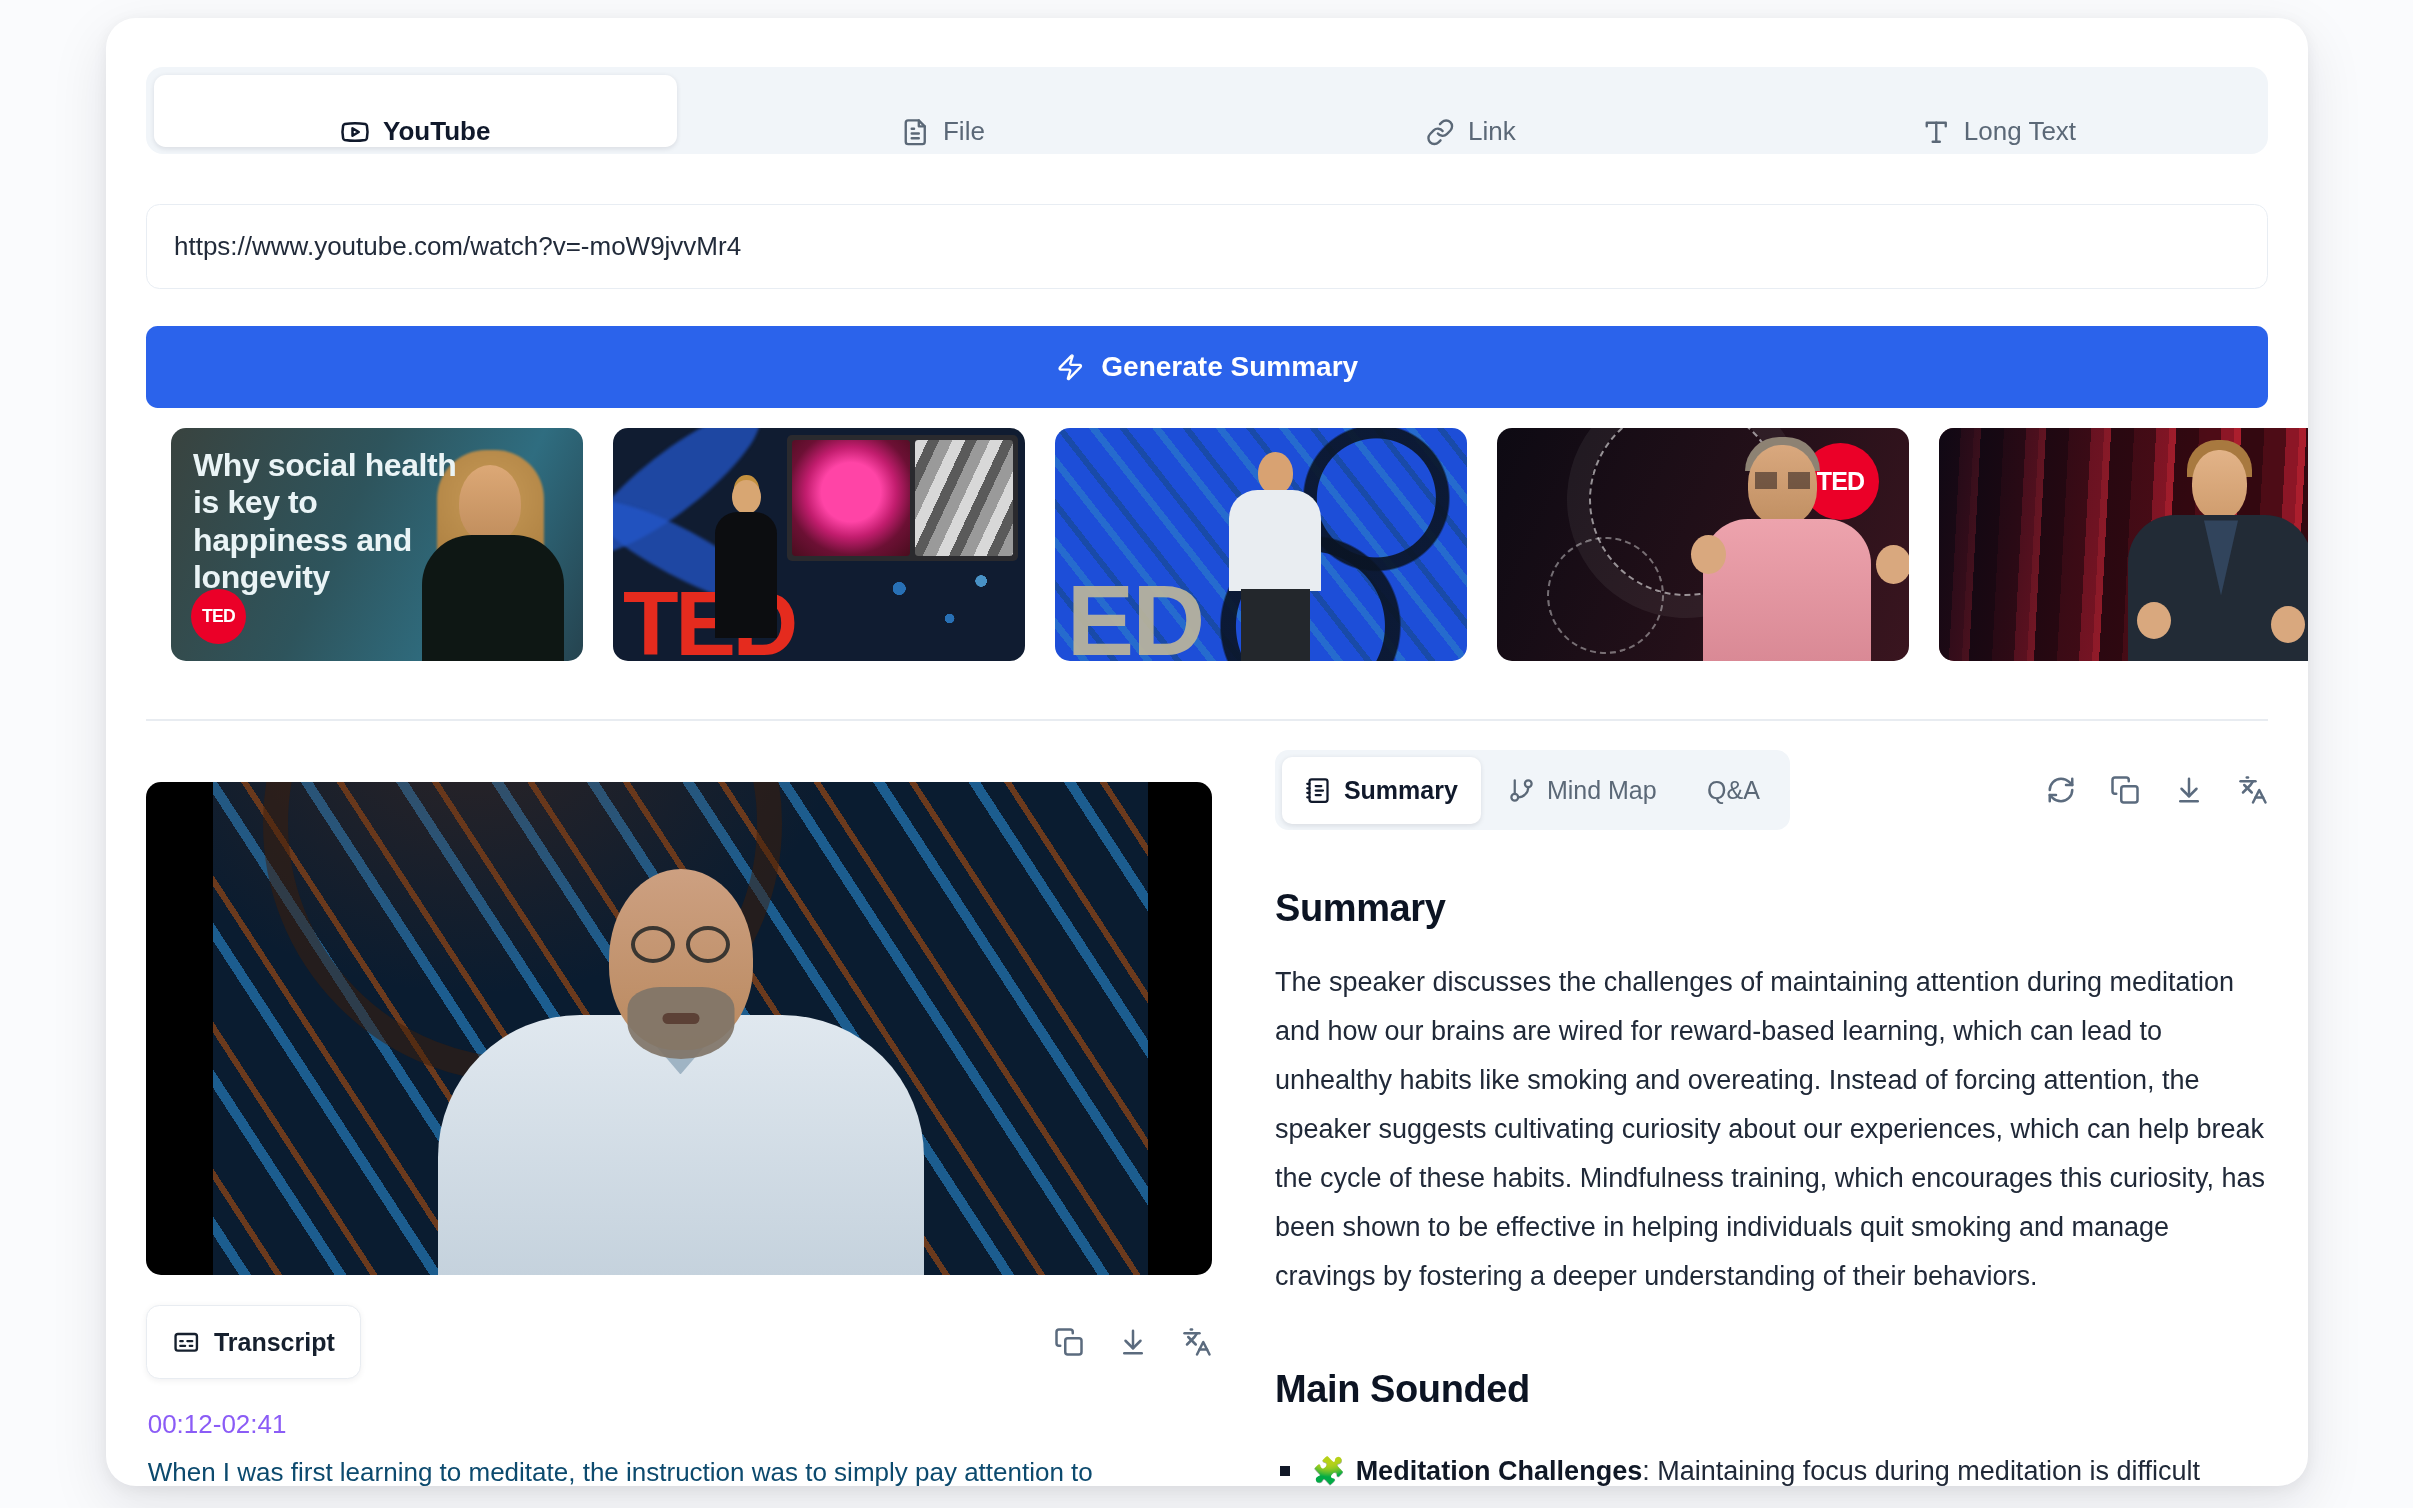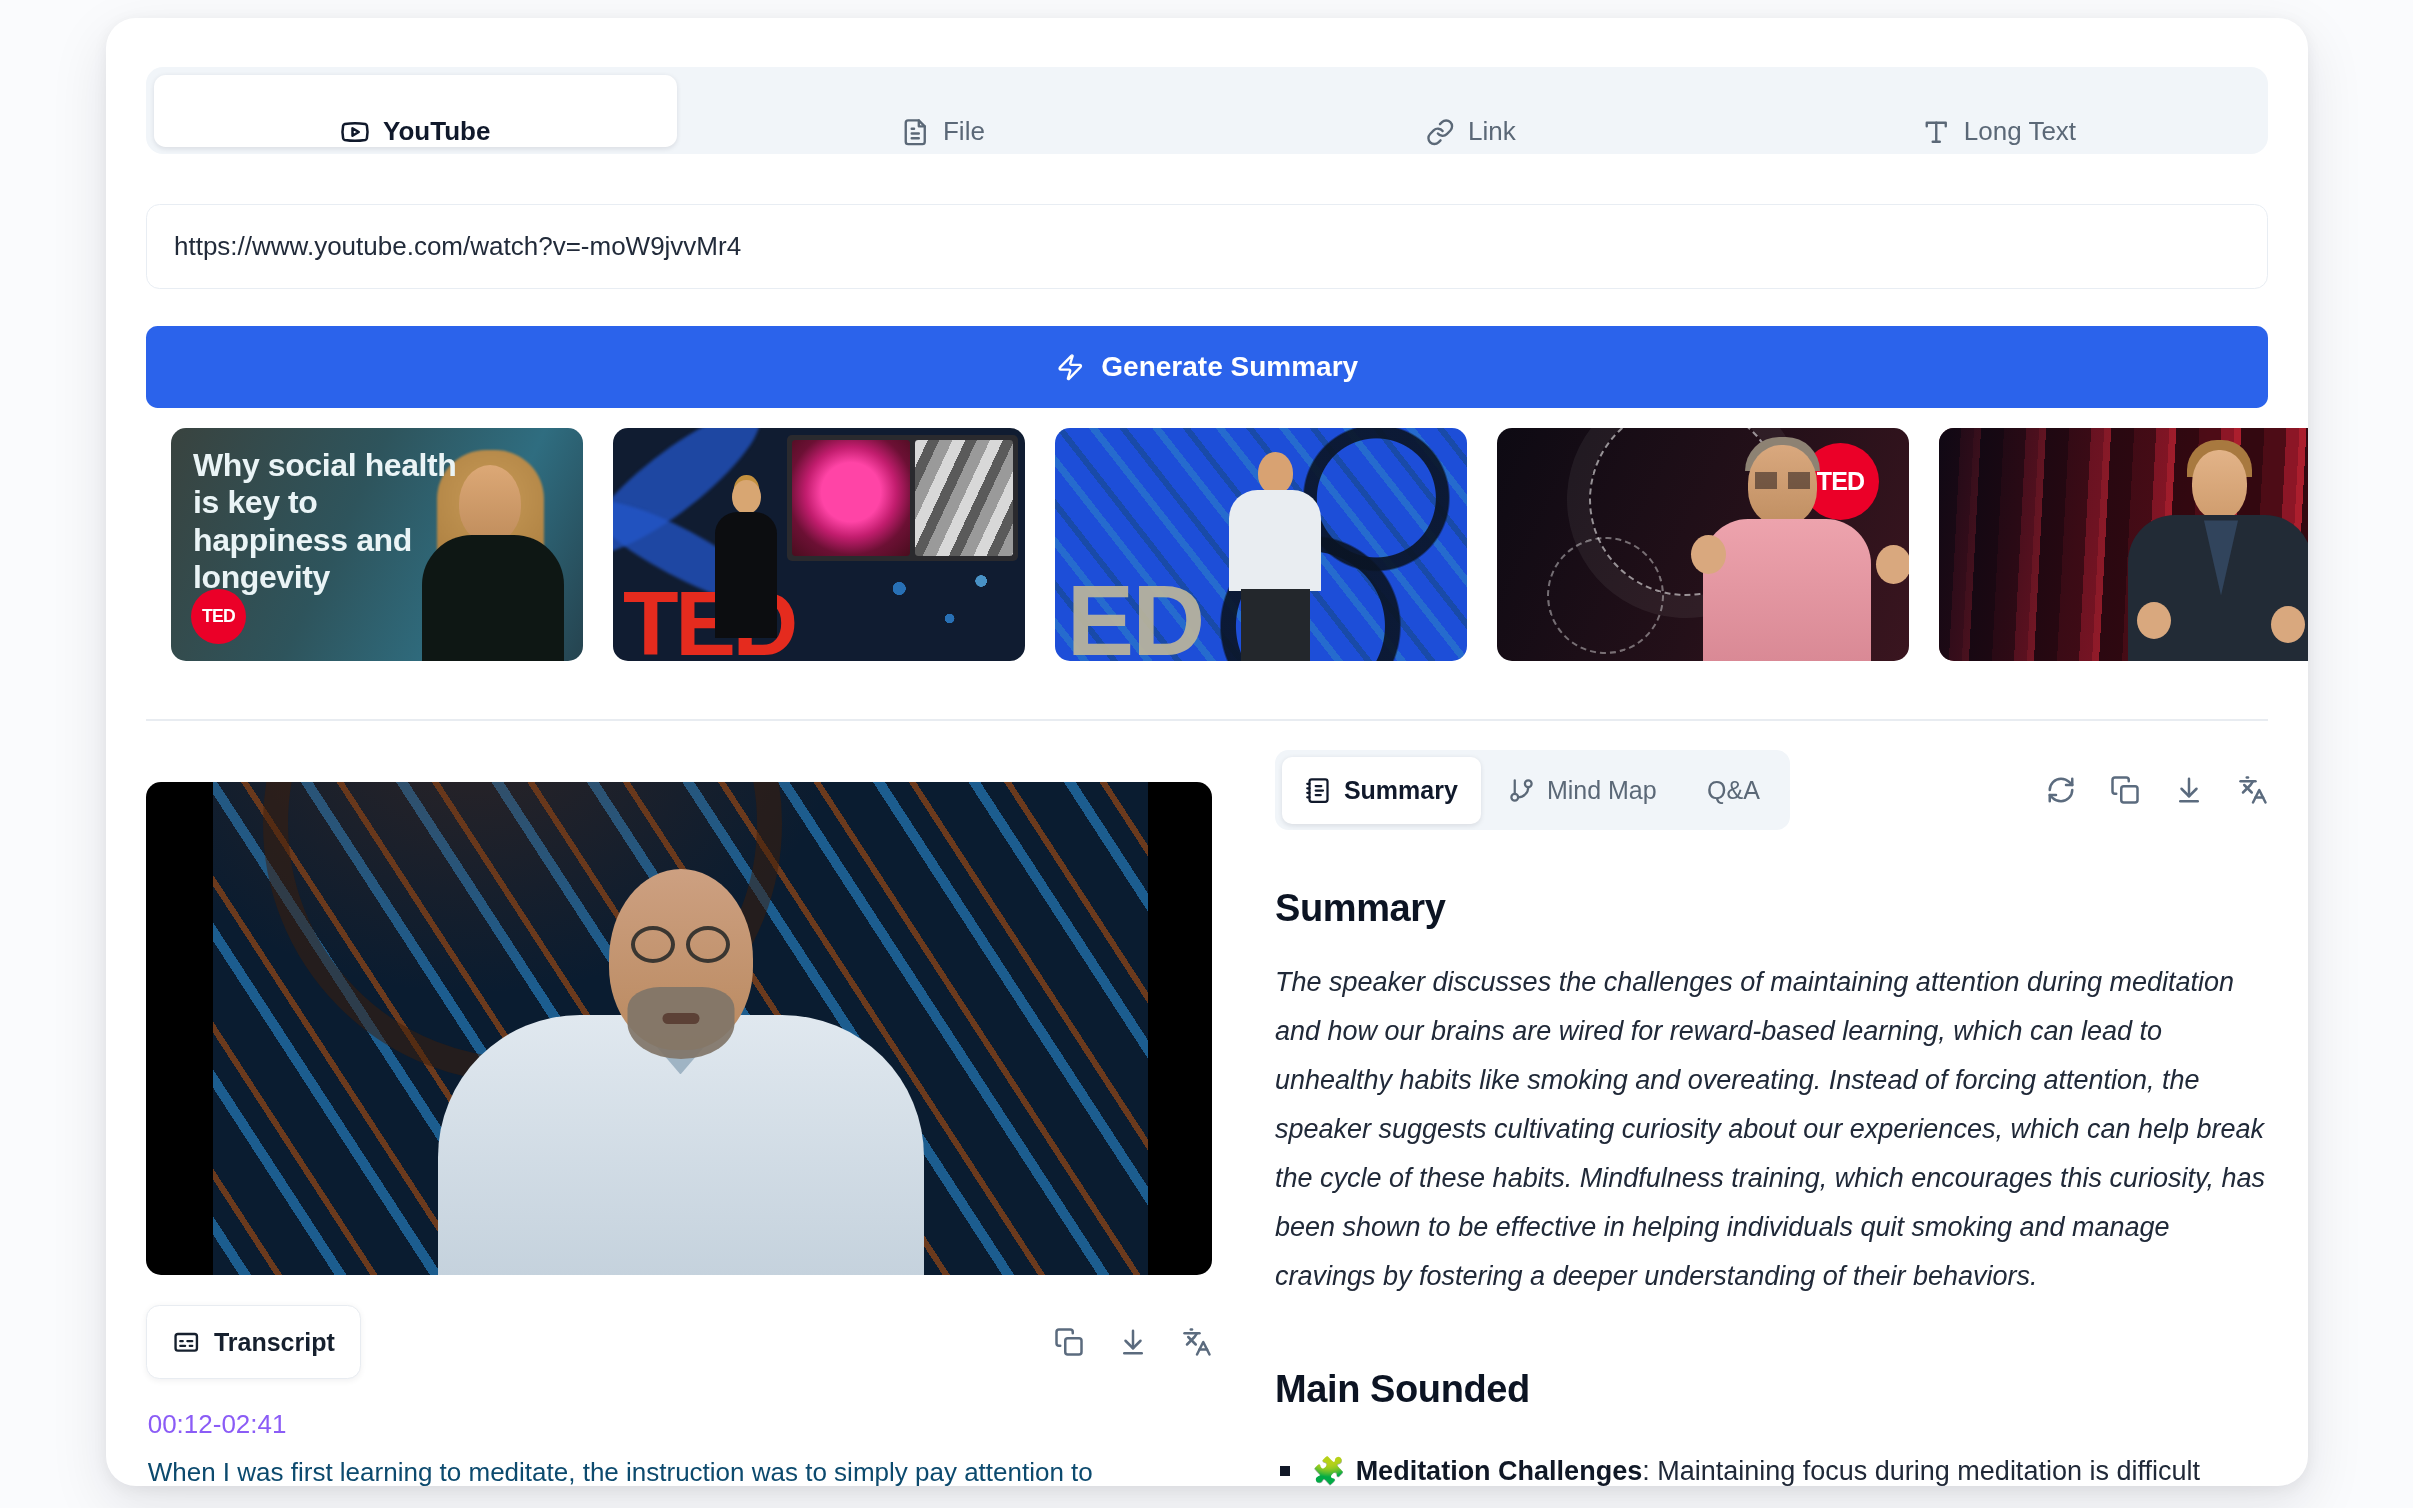--- a/index.html
+++ b/index.html
@@ -195,21 +195,21 @@
   .seg { display:flex; align-items:center; background:#f1f5f9; border-radius:13.4px;
     padding:6.7px; gap:3.4px; height:80px; }
   .seg-tab { display:flex; align-items:center; gap:11.7px; padding:0 23.5px; height:67px;
     border-radius:10px; font-size:25px; font-weight:500; color:#5b6877; cursor:pointer; }
   .seg-tab.active { background:#fff; color:#10192b; font-weight:600;
     box-shadow:0 1.7px 5px rgba(15,23,42,.10); }
 
   .rc-h2 { position:absolute; left:0; font-size:38px; font-weight:700; color:#0c1423; letter-spacing:-0.4px; }
   .h2-summary { top:137px; }
   .summary-body { position:absolute; left:0; top:208px; width:993px;
-    font-size:27px; line-height:49px; color:#202938;font-style:italic; }
+    font-size:27px; line-height:49px; color:#202938; }
   .h2-points { top:618px; }
   .main-point { position:absolute; left:0; top:697px; width:964px;
     font-size:27px; line-height:49px; color:#202938; padding-left:37px; }
   .main-point::before { content:""; position:absolute; left:5px; top:18.4px; width:10px; height:10px;
     background:#111827; }
   .main-point strong { font-weight:700; color:#101826; }
   .mp-emoji { margin-right:10px; color:#7cc26e; }
 </style>
 </head>
 <body>

